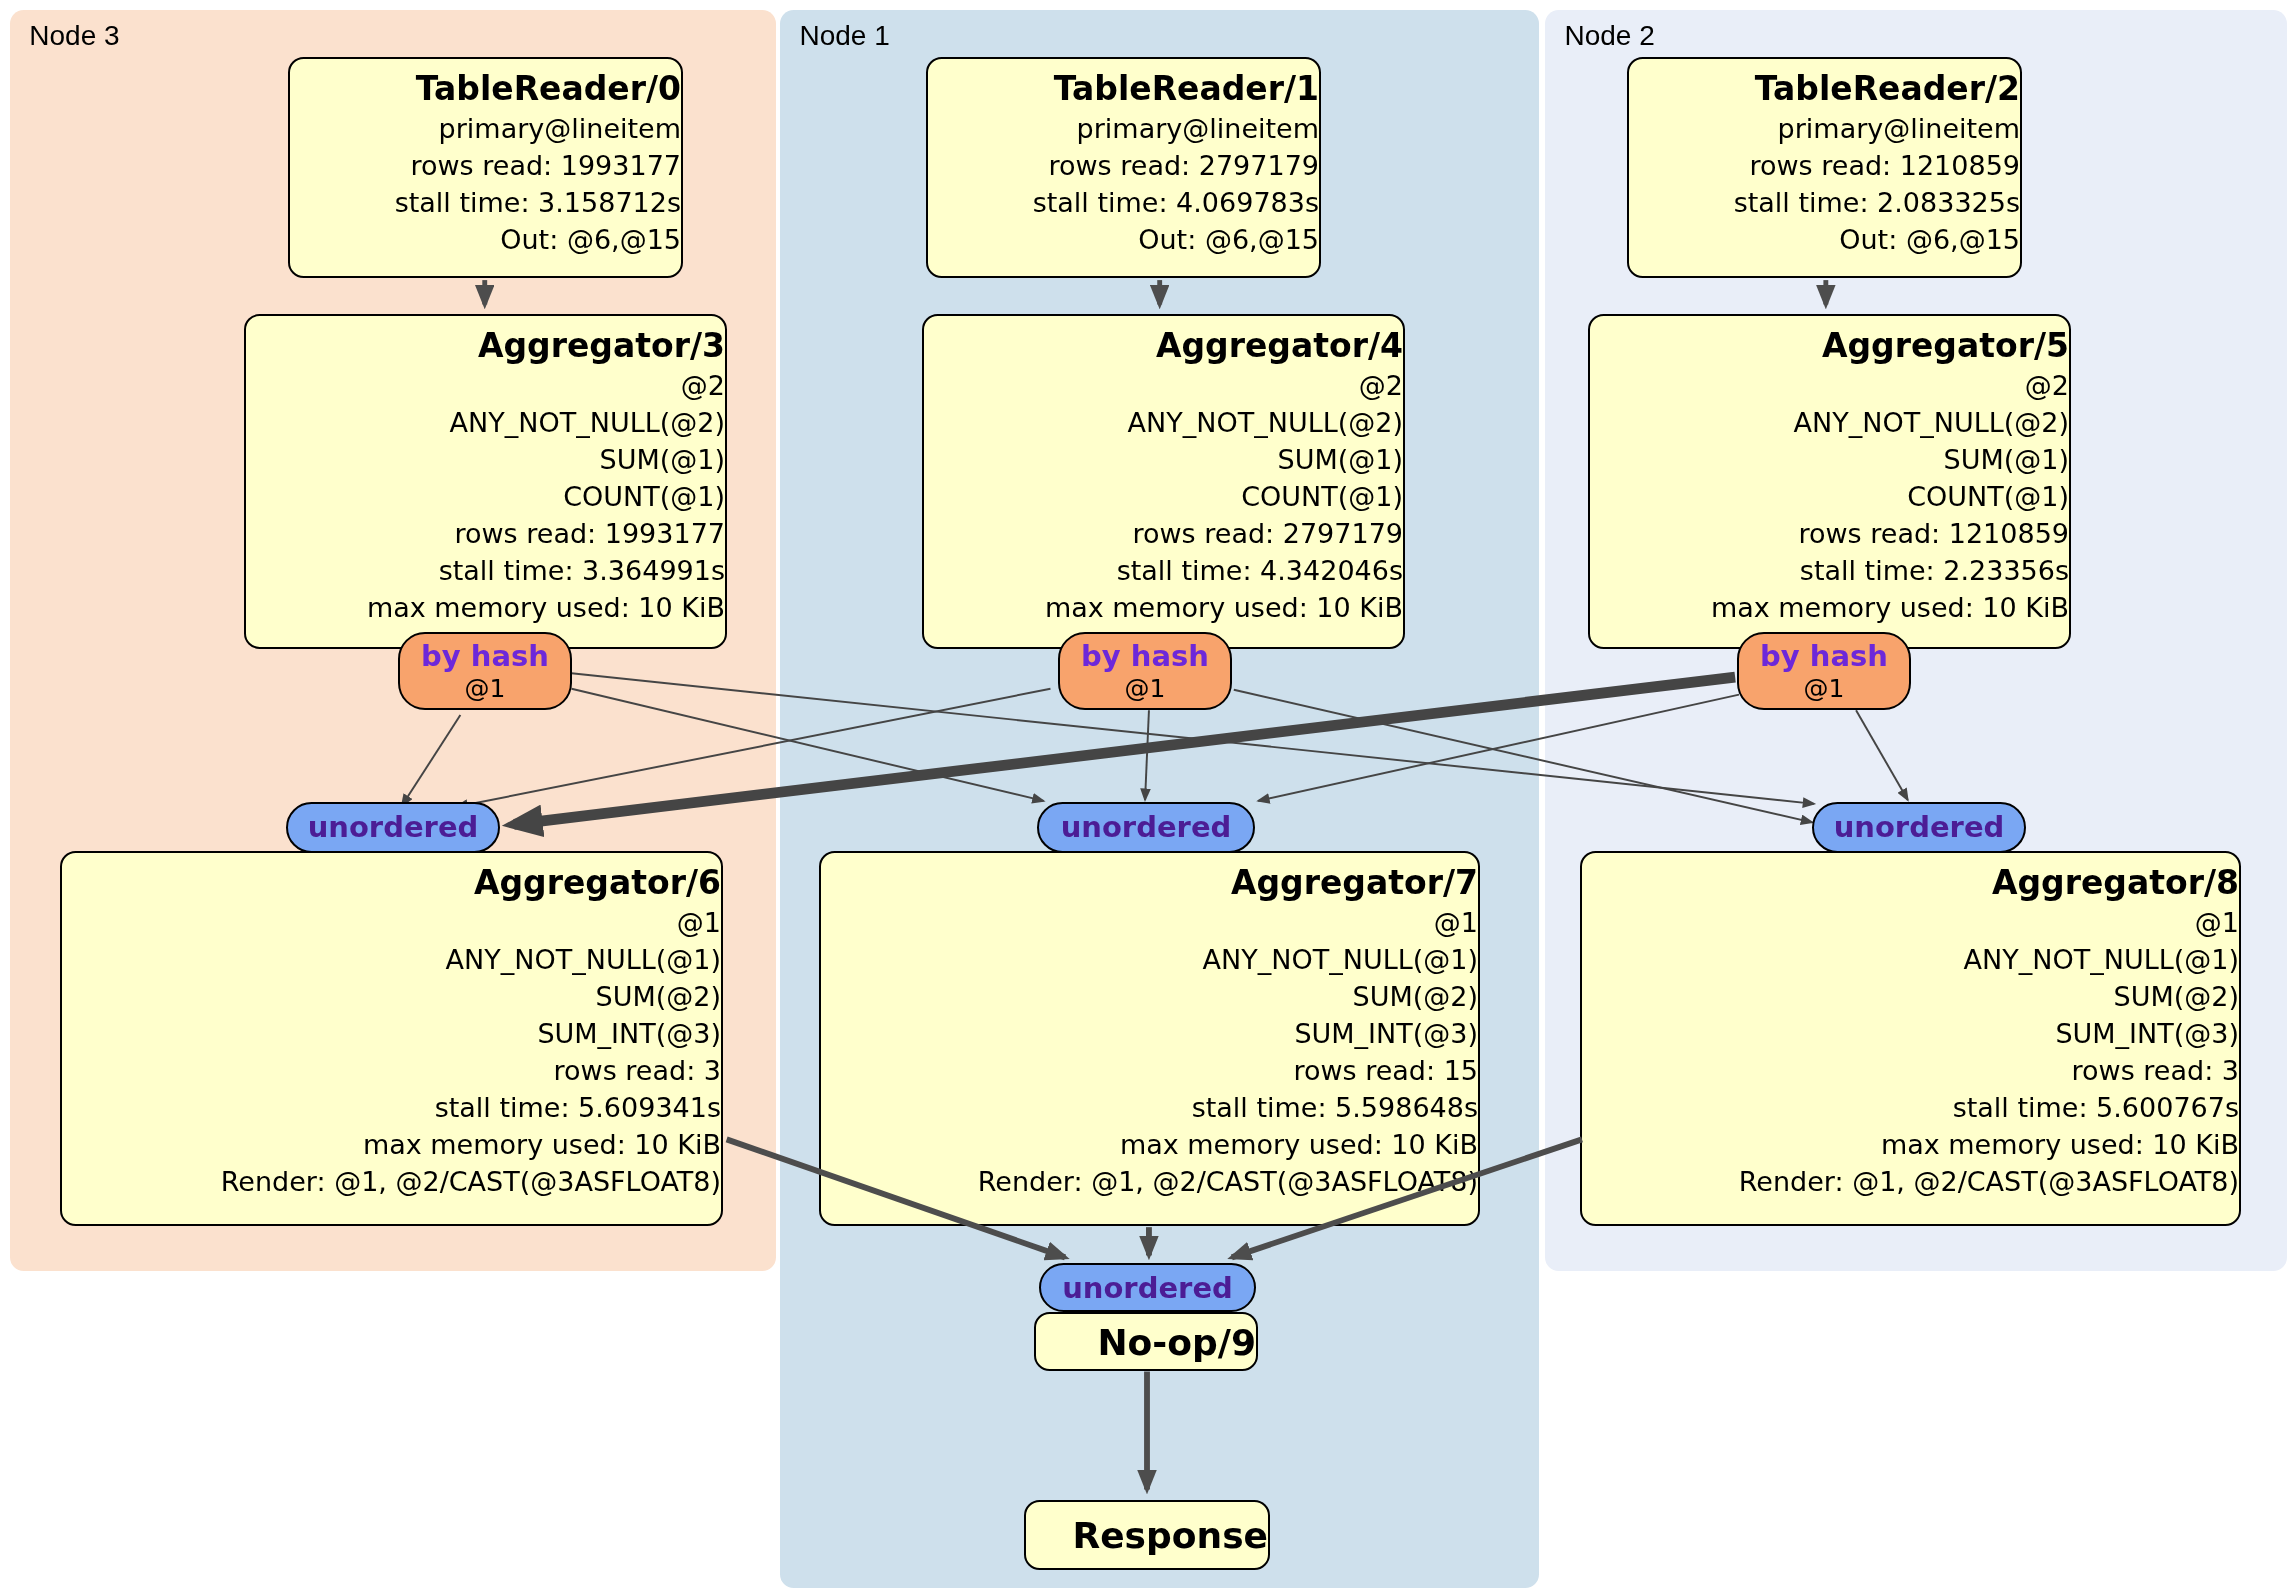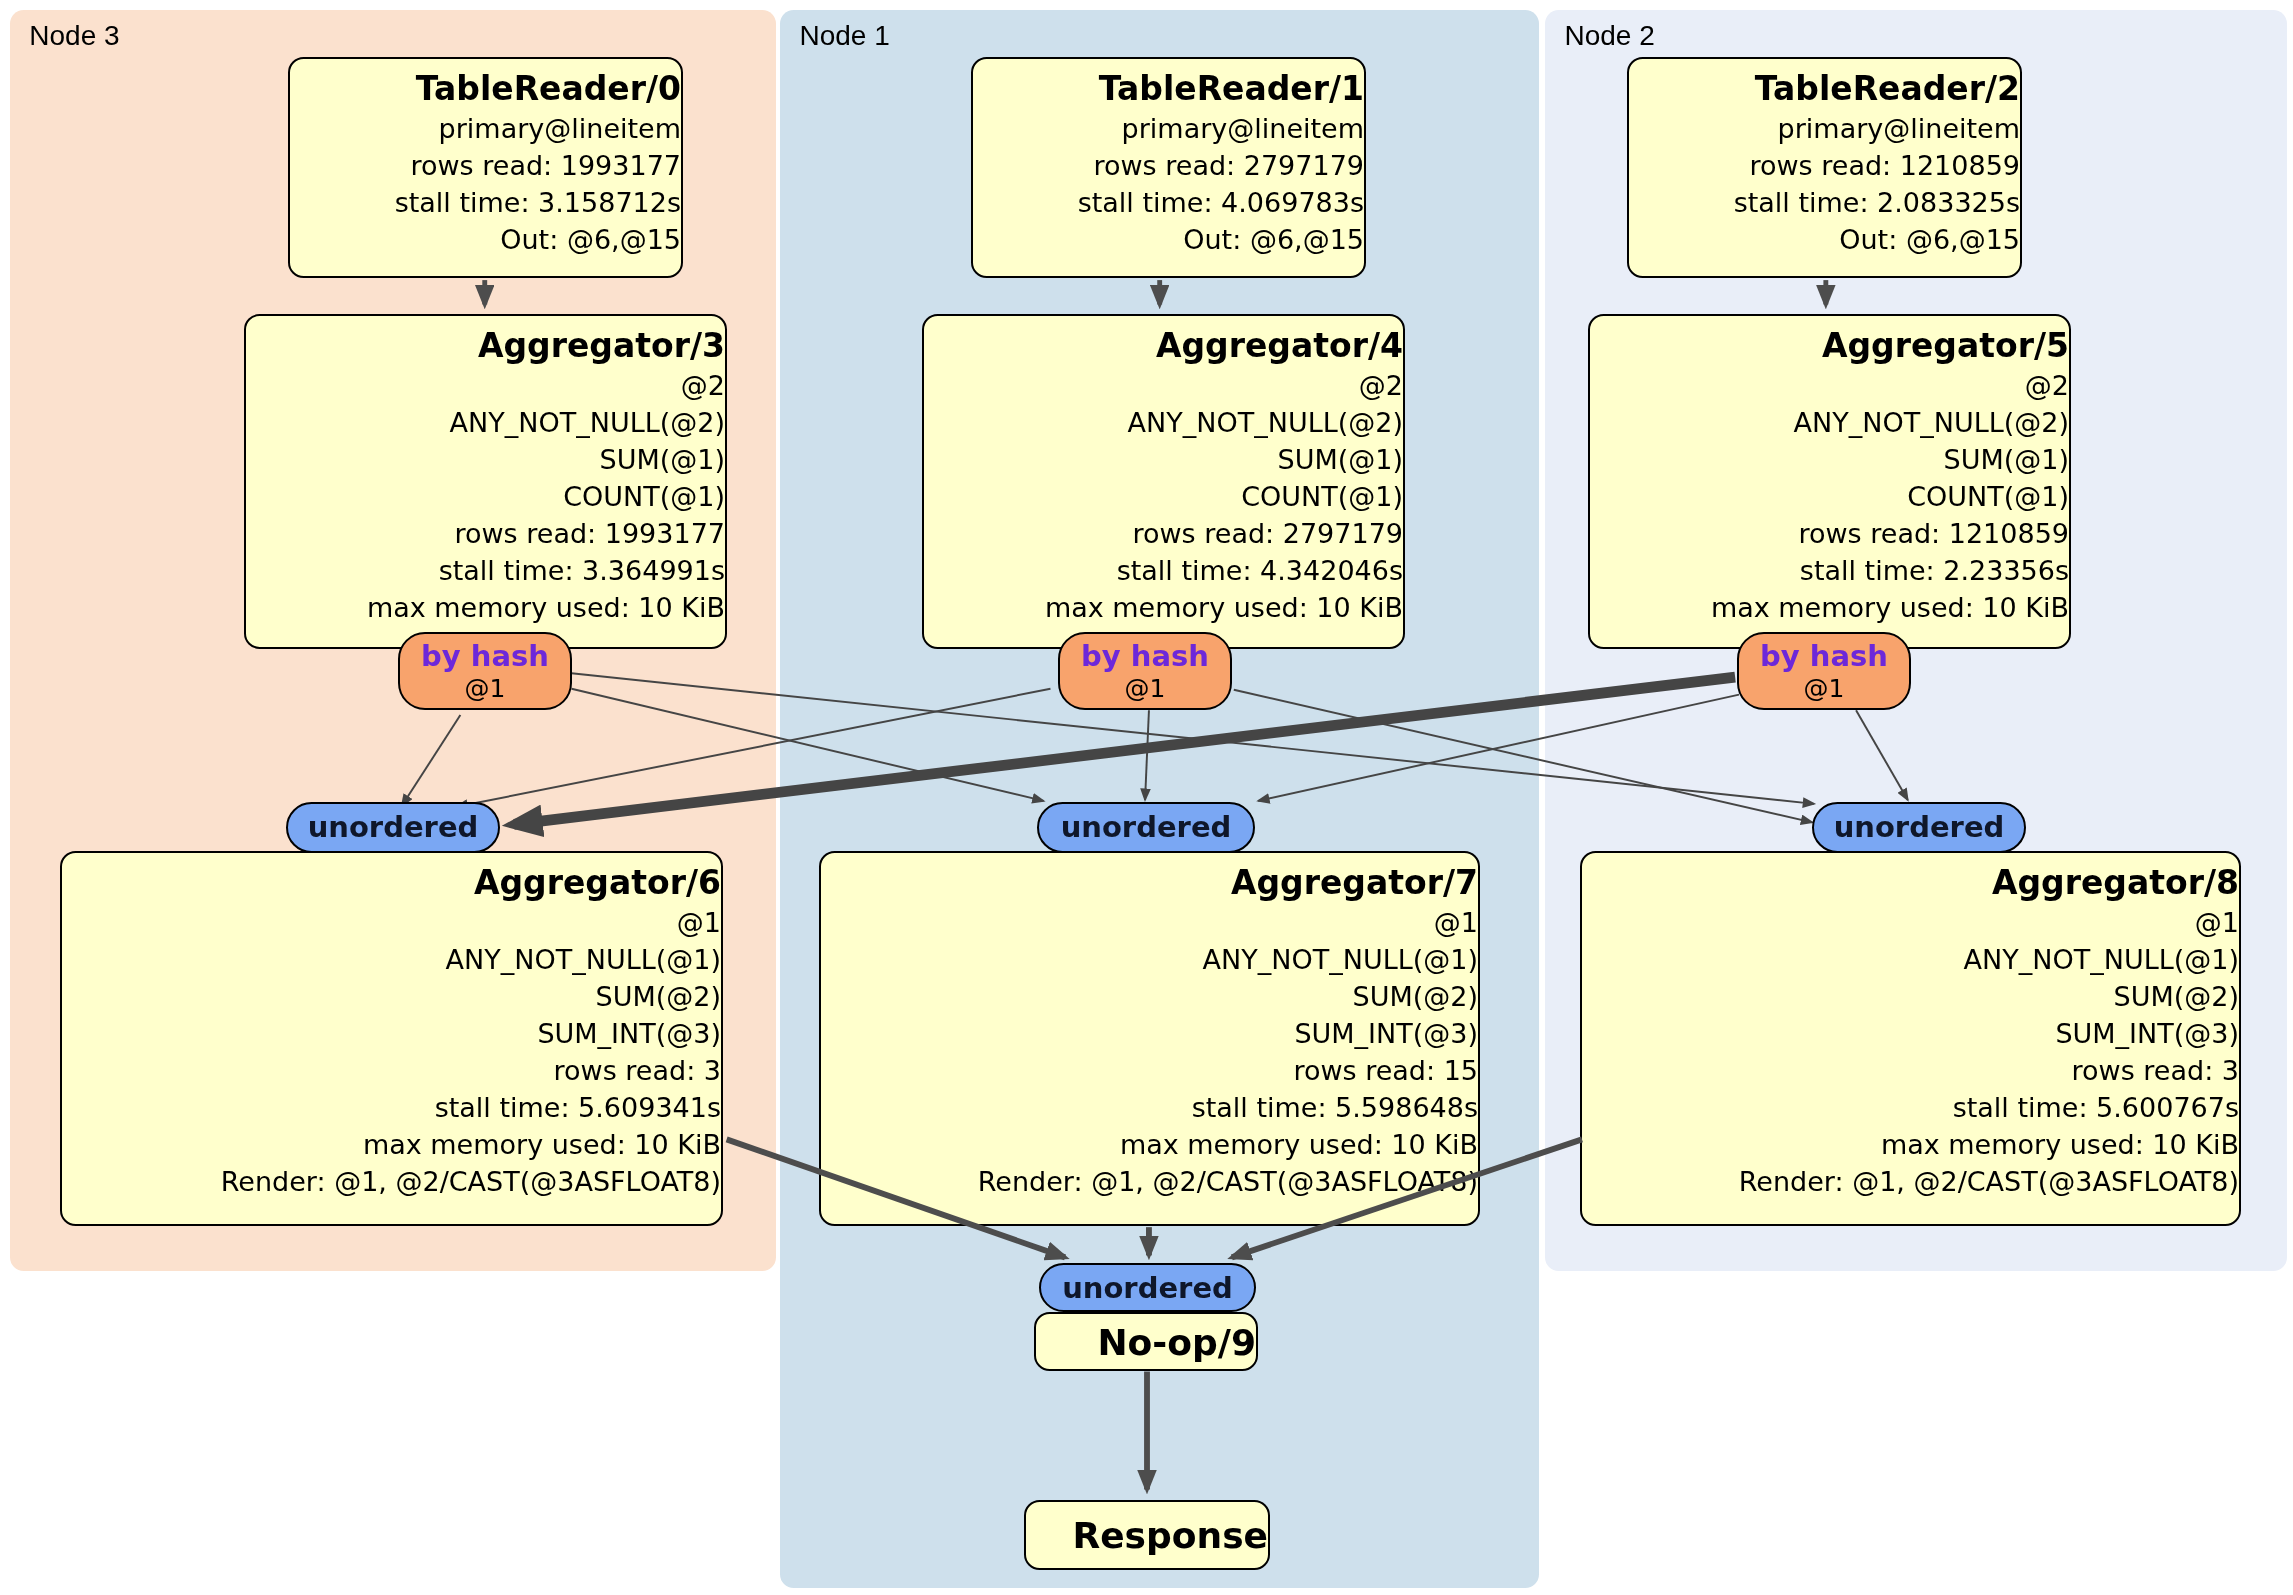--- a/index.html
+++ b/index.html
@@ -14,21 +14,21 @@
   .nbox{position:absolute;background:#ffffcc;border:2.4px solid #000;border-radius:15.6px;
         z-index:2;text-align:right;box-sizing:border-box;padding-top:7.8px;}
   .nb-title{font-size:33px;font-weight:bold;line-height:43px;color:#000;}
   .nb-line{font-size:27px;line-height:37px;color:#000;}
   .pill{position:absolute;border:2.4px solid #000;border-radius:27px;z-index:2;
         text-align:center;box-sizing:border-box;}
   .pill-router{background:#f8a36c;}
   .pill-sync{background:#7aa7f3;}
   .pr-label{font-size:29px;font-weight:bold;line-height:37px;padding-top:3.9px;color:#6d28d9;}
   .pr-sub{font-size:25px;line-height:27px;color:#000;}
-  .ps-label{font-size:29px;font-weight:bold;line-height:46px;color:#0f172a;}
+  .ps-label{font-size:29px;font-weight:bold;line-height:46px;color:#4c1d95;}
   .big-title{font-size:36px;font-weight:bold;color:#000;}
   .tooltip{position:absolute;left:707px;top:820px;width:232px;height:119px;background:#e8e8e8;
            border:2.4px solid #000;z-index:4;text-align:center;box-sizing:border-box;
            font-family:"Liberation Sans",sans-serif;padding-top:2.9px;}
   .tt-line{font-size:24.4px;line-height:28px;color:#000;}
 </style>
 </head>
 <body>
 
 <div id="canvas">
@@ -65,21 +65,21 @@
     <path d="M1779,694 L527,845" stroke="#454545" stroke-width="11" fill="none" marker-end="url(#ah-l)"></path>
   </svg>
 
   <div class="nbox" style="left:288px;top:57px;width:395px;height:221px;">
     <div class="nb-title">TableReader/0</div>
     <div class="nb-line">primary@lineitem</div>
     <div class="nb-line">rows read: 1993177</div>
     <div class="nb-line">stall time: 3.158712s</div>
     <div class="nb-line">Out: @6,@15</div>
   </div>
-  <div class="nbox" style="left:971px;top:57px;width:395px;height:221px;">
+  <div class="nbox" style="left:926px;top:57px;width:395px;height:221px;">
     <div class="nb-title">TableReader/1</div>
     <div class="nb-line">primary@lineitem</div>
     <div class="nb-line">rows read: 2797179</div>
     <div class="nb-line">stall time: 4.069783s</div>
     <div class="nb-line">Out: @6,@15</div>
   </div>
   <div class="nbox" style="left:1627px;top:57px;width:395px;height:221px;">
     <div class="nb-title">TableReader/2</div>
     <div class="nb-line">primary@lineitem</div>
     <div class="nb-line">rows read: 1210859</div>

